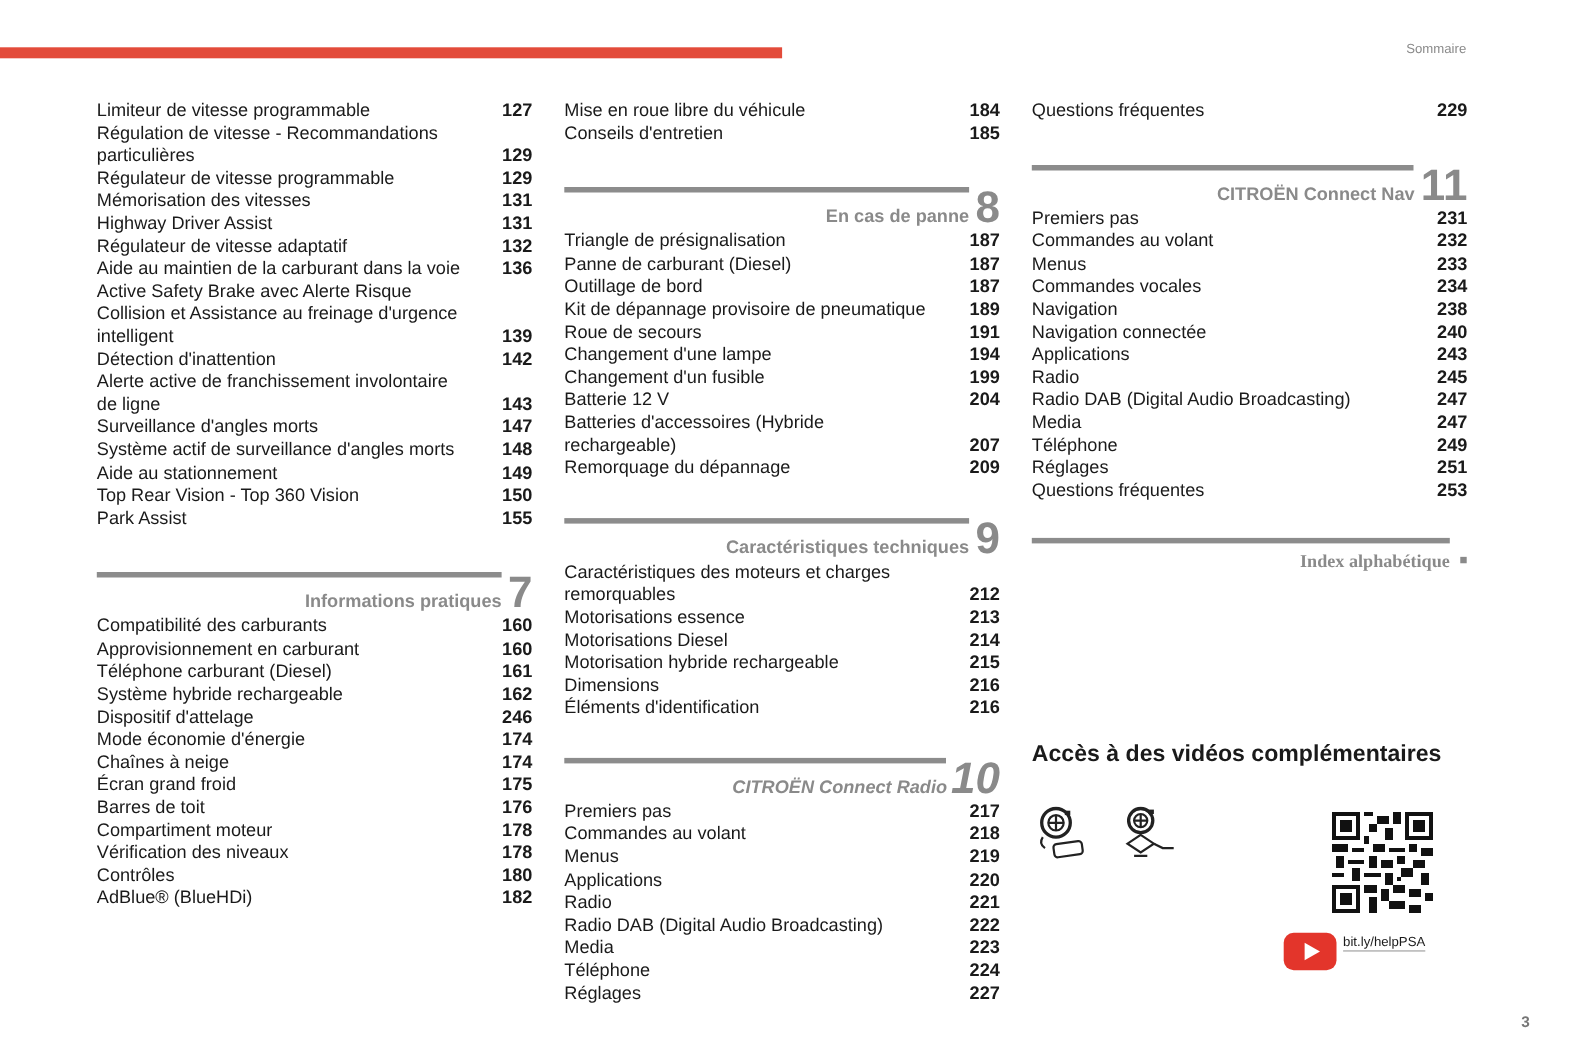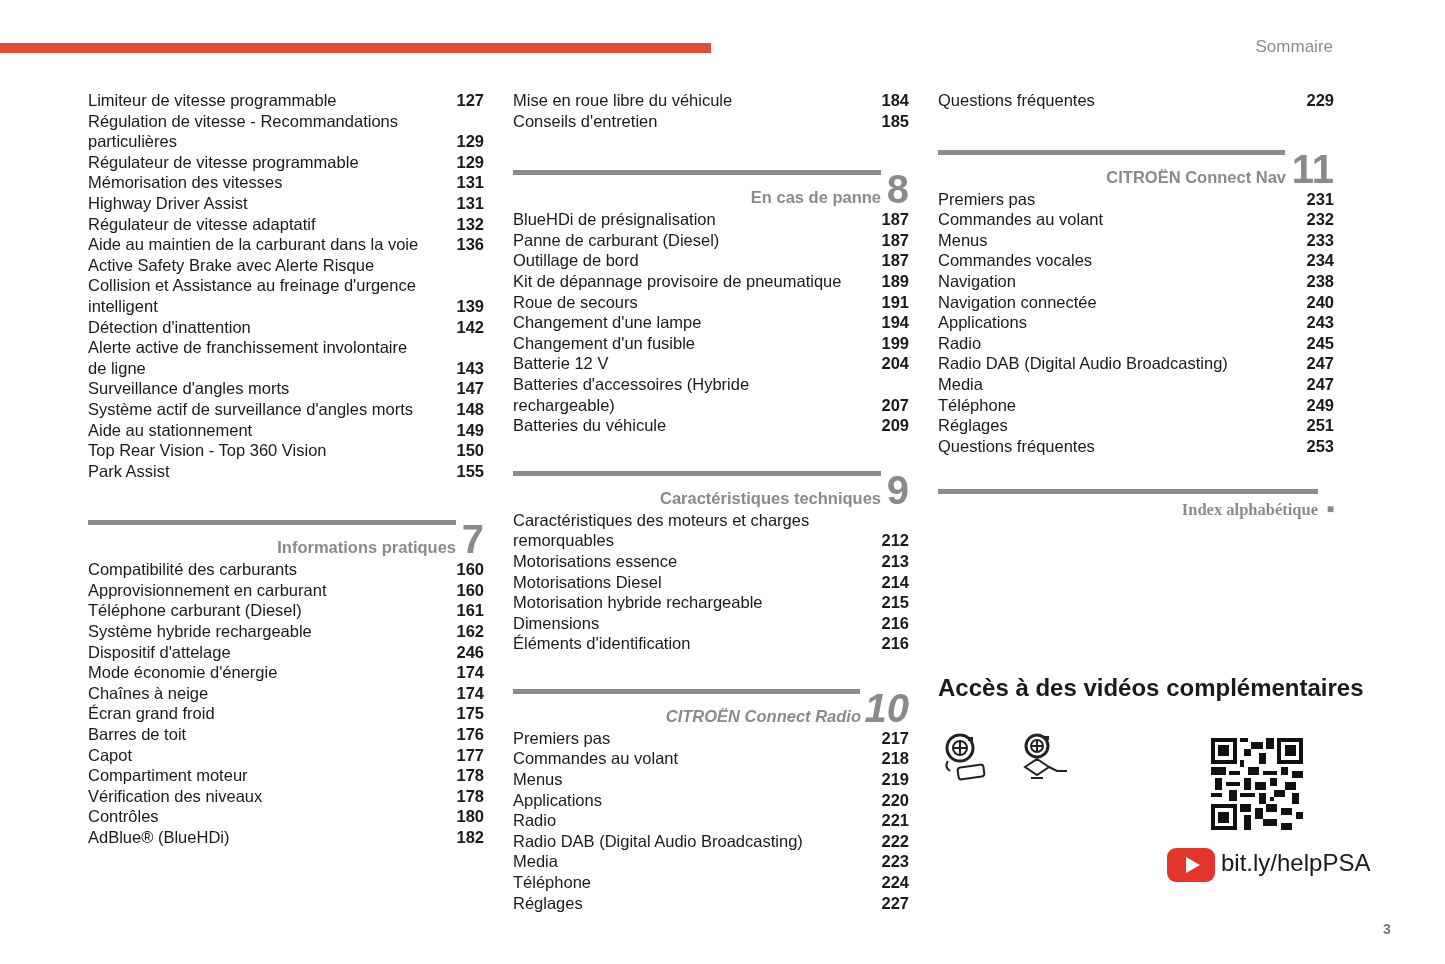--- a/index.html
+++ b/index.html
@@ -1,43 +1,43 @@
 <!DOCTYPE html>
 <html><head>
   <meta charset="utf-8">
   <style>
     html, body { margin: 0; padding: 0; background: #ffffff; }
     body {
       width: 1445px; height: 964px; position: relative; overflow: hidden;
       font-family: "Liberation Sans", sans-serif; color: #1a1a1a;
     }
     .top-bar { position: absolute; left: 0; top: 43px; width: 711px; height: 10px; background: #e34b3a; }
-    .page-label { position: absolute; right: 112px; top: 37px; font-size: 17px; color: #8a8a8a; }
+    .page-label { position: absolute; right: 112px; top: 37px; font-size: 12px; color: #8a8a8a; }
     .page-number { position: absolute; left: 1383px; top: 921px; font-size: 14px; font-weight: bold; color: #777; }
 
     .col { position: absolute; top: 90px; width: 396px; }
     .col1 { left: 88px; }
     .col2 { left: 513px; }
     .col3 { left: 938px; }
 
     .entry { display: flex; justify-content: space-between; align-items: flex-end; font-size: 16.5px; line-height: 20.6px; }
     .entry .title { flex: 1; padding-right: 30px; }
     .entry .page { font-weight: bold; min-width: 30px; text-align: right; }
 
     .section-head { position: relative; height: 44px; margin-top: 0; }
     .section-head .rule { position: absolute; left: 0; top: 5px; height: 5px; background: #8c8c8c; }
     .section-head .stitle { position: absolute; bottom: 2px; font-size: 16.5px; font-weight: bold; color: #8a8a8a; text-align: left; }
     .section-head .snum { position: absolute; right: 0; bottom: 0; font-size: 40px; font-weight: bold; color: #8a8a8a; line-height: 40px; }
 
-    .videos-title { position: absolute; left: 938px; top: 674px; font-size: 24px; font-weight: bold; color: #1a1a1a; }
+    .videos-title { position: absolute; left: 938px; top: 674px; font-size: 21px; font-weight: bold; color: #1a1a1a; }
     .icon-tire { position: absolute; }
     .qr { position: absolute; left: 1210px; top: 738px; width: 94px; height: 92px; }
     .yt-btn { position: absolute; left: 1167px; top: 848px; width: 48px; height: 34px; background: #e3352b; border-radius: 9px; display: flex; align-items: center; justify-content: center; }
     .yt-btn .tri { width: 0; height: 0; border-left: 14px solid #fff; border-top: 8px solid transparent; border-bottom: 8px solid transparent; margin-left: 3px; }
-    .yt-link { position: absolute; left: 1221px; top: 849px; font-size: 24px; color: #1a1a1a; text-decoration-color: #999; text-underline-offset: 4px; }
+    .yt-link { position: absolute; left: 1221px; top: 849px; font-size: 12px; color: #1a1a1a; text-decoration: underline; text-decoration-color: #999; text-underline-offset: 4px; }
   </style>
 </head>
 <body>
 
 <div class="top-bar"></div>
 <div class="page-label">Sommaire</div>
 
 <div class="col col1">
   <div>
     <div class="entry">
@@ -138,24 +138,20 @@
       </div>
     <div class="entry">
         <span class="title">Écran grand froid</span>
         <span class="page">175</span>
       </div>
     <div class="entry">
         <span class="title">Barres de toit</span>
         <span class="page">176</span>
       </div>
     <div class="entry">
-        <span class="title">Capot</span>
-        <span class="page">177</span>
-      </div>
-    <div class="entry">
         <span class="title">Compartiment moteur</span>
         <span class="page">178</span>
       </div>
     <div class="entry">
         <span class="title">Vérification des niveaux</span>
         <span class="page">178</span>
       </div>
     <div class="entry">
         <span class="title">Contrôles</span>
         <span class="page">180</span>
@@ -179,21 +175,21 @@
       </div>
   </div>
 
   <div class="section-head" style="margin-top:34px;">
     <div class="rule" style="width:368px;"></div>
     <div class="stitle" style="right:28px;">En cas de panne</div>
     <div class="snum">8</div>
   </div>
   <div>
     <div class="entry">
-        <span class="title">BlueHDi de présignalisation</span>
+        <span class="title">Triangle de présignalisation</span>
         <span class="page">187</span>
       </div>
     <div class="entry">
         <span class="title">Panne de carburant (Diesel)</span>
         <span class="page">187</span>
       </div>
     <div class="entry">
         <span class="title">Outillage de bord</span>
         <span class="page">187</span>
       </div>
@@ -215,21 +211,21 @@
       </div>
     <div class="entry">
         <span class="title">Batterie 12 V</span>
         <span class="page">204</span>
       </div>
     <div class="entry">
         <span class="title">Batteries d'accessoires (Hybride rechargeable)</span>
         <span class="page">207</span>
       </div>
     <div class="entry">
-        <span class="title">Batteries du véhicule</span>
+        <span class="title">Remorquage du dépannage</span>
         <span class="page">209</span>
       </div>
   </div>
 
   <div class="section-head" style="margin-top:30px;">
     <div class="rule" style="width:368px;"></div>
     <div class="stitle" style="right:28px;">Caractéristiques techniques</div>
     <div class="snum">9</div>
   </div>
   <div>

